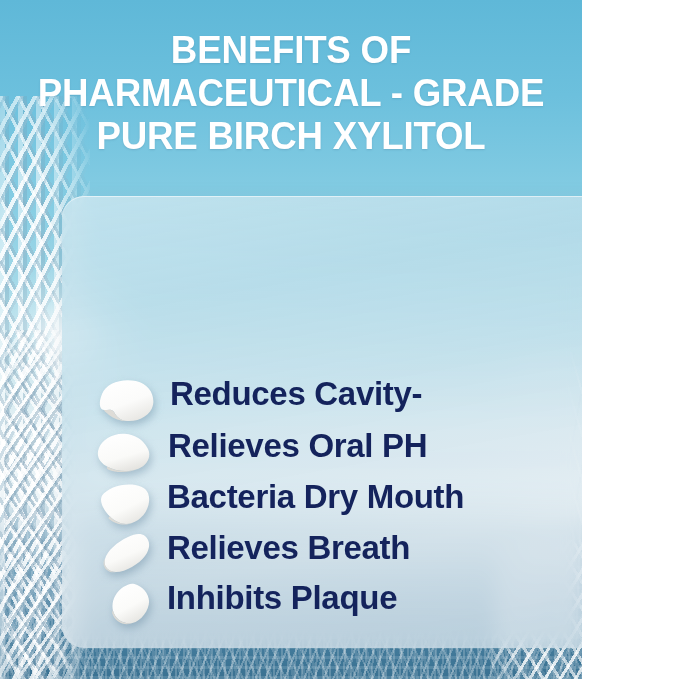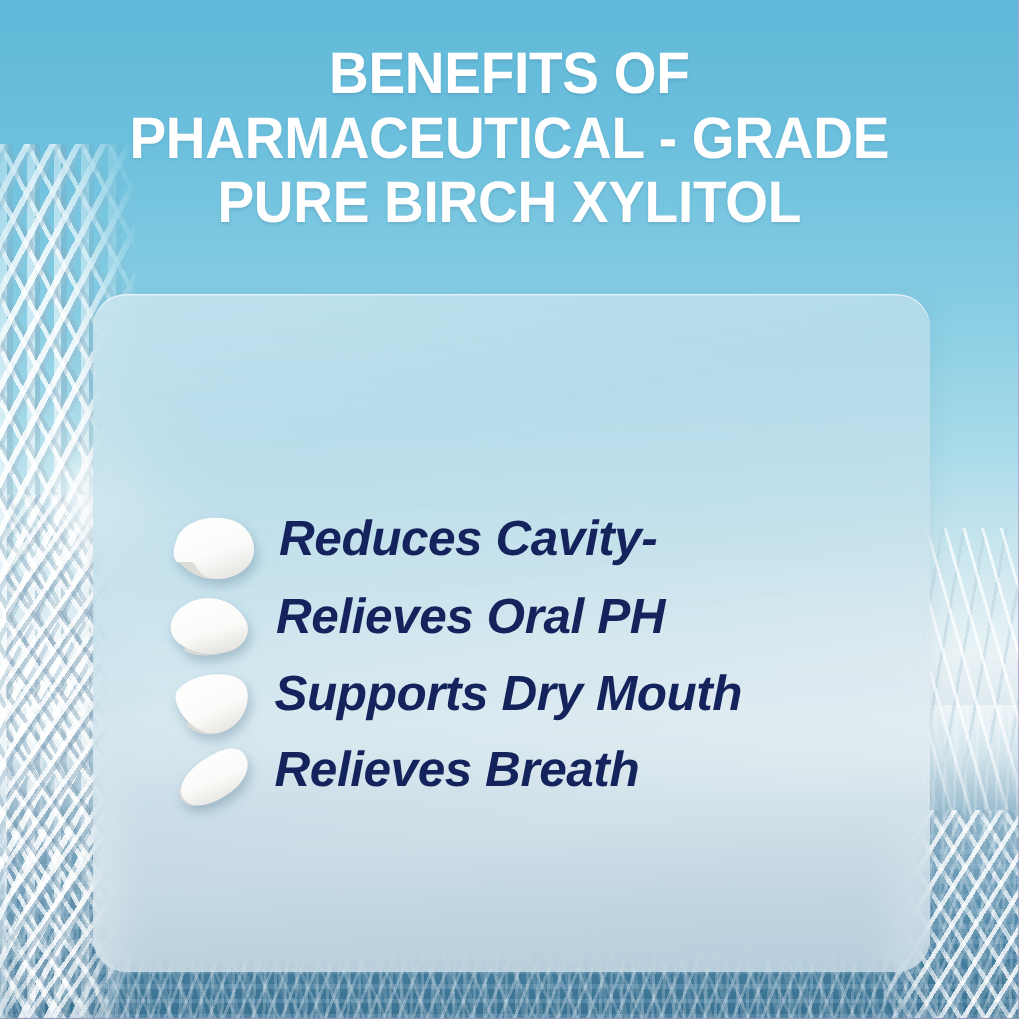--- a/index.html
+++ b/index.html
@@ -6,24 +6,24 @@
     margin: 0;
     padding: 0;
     background: #ffffff;
   }
   body {
     font-family: "Liberation Sans", sans-serif;
   }
 
   #infographic {
     position: relative;
-    width: 679px;
+    width: 582px;
     height: 679px;
     overflow: hidden;
-    background: #4c1d95;
+    background: #14532d;
   }
 
   
   .bg-sky {
     position: absolute;
     inset: 0;
     background: linear-gradient(180deg,
         #5fb8d8 0%,
         #6cc0dd 14%,
         #86cde3 30%,
@@ -205,27 +205,26 @@
     -webkit-backdrop-filter: blur(9px);
     box-shadow:
       inset 0 1px 0 rgba(255,255,255,0.55),
       0 2px 18px rgba(80,130,160,0.12);
     box-sizing: border-box;
     padding: 26px 26px 22px 30px;
   }
 
   .benefit-list {
     list-style: none;
-    margin: 16px;
+    margin: 0;
     padding: 0;
     height: 100%;
     display: flex;
     flex-direction: column;
-    justify-content: center;
-    font-style: italic;
+    justify-content: flex-end;
   }
   .benefit-item {
     display: flex;
     align-items: flex-start;
     gap: 14px;
   }
   .crystal {
     flex: 0 0 auto;
     width: 62px;
     margin-top: 4px;
@@ -318,21 +317,21 @@
                 <stop offset="0%" stop-color="#ffffff"></stop>
                 <stop offset="58%" stop-color="#fbfbf9"></stop>
                 <stop offset="100%" stop-color="#e4e3df"></stop>
               </linearGradient>
             </defs>
             <path d="M6 16 C12 8, 26 3, 40 5 C50 6.5, 55 12, 54 22 C53 32, 46 41, 36 44 C28 46.5, 20 43, 14 37 C8 31, 3 22, 6 16 Z" fill="url(#g3)"></path>
             <path d="M14 37 C20 43, 28 46.5, 36 44 C29 47, 19 45, 13 39.5 C12.5 38.5, 13 37.5, 14 37 Z" fill="#dddcd7"></path>
           </svg>
         </span>
         <span class="benefit-text">
-          <span>Supports Dry Mouth</span>
+          <span>Bacteria Dry Mouth</span>
         </span>
       </li>
 
       <li class="benefit-item">
         <span class="crystal">
           <svg viewBox="0 0 52 46" width="100%">
             <defs>
               <linearGradient id="g4" x1="0.25" y1="0" x2="0.75" y2="1">
                 <stop offset="0%" stop-color="#ffffff"></stop>
                 <stop offset="55%" stop-color="#fafaf8"></stop>
@@ -341,16 +340,34 @@
             </defs>
             <path d="M44 5 C49 9, 50 17, 44 25 C38 33, 25 41, 15 41 C7 41, 2 35, 4 28 C6 20, 16 11, 27 6 C34 2.5, 40 2, 44 5 Z" fill="url(#g4)"></path>
             <path d="M4 28 C2 35, 7 41, 15 41 C9 42.5, 2.5 38.5, 2.5 32 C2.5 30, 3 29, 4 28 Z" fill="#dbdad5"></path>
           </svg>
         </span>
         <span class="benefit-text">
           <span>Relieves Breath</span>
         </span>
       </li>
 
+      <li class="benefit-item">
+        <span class="crystal">
+          <svg viewBox="0 0 46 46" width="100%">
+            <defs>
+              <linearGradient id="g5" x1="0.25" y1="0" x2="0.75" y2="1">
+                <stop offset="0%" stop-color="#ffffff"></stop>
+                <stop offset="55%" stop-color="#fbfbf9"></stop>
+                <stop offset="100%" stop-color="#e3e2de"></stop>
+              </linearGradient>
+            </defs>
+            <path d="M27 3 C35 5, 42 13, 42 21 C42 30, 34 41, 25 43 C16 45, 7 39, 5 30 C3 21, 8 11, 16 6 C20 3.5, 23 2, 27 3 Z" fill="url(#g5)"></path>
+            <path d="M5 30 C7 39, 16 45, 25 43 C17 46.5, 7 42, 4.5 33.5 C4 32, 4.3 31, 5 30 Z" fill="#dcdbd6"></path>
+          </svg>
+        </span>
+        <span class="benefit-text">
+          <span>Inhibits Plaque</span>
+        </span>
+      </li>
 
     </ul>
   </div>
 </div>
 
 </body></html>

